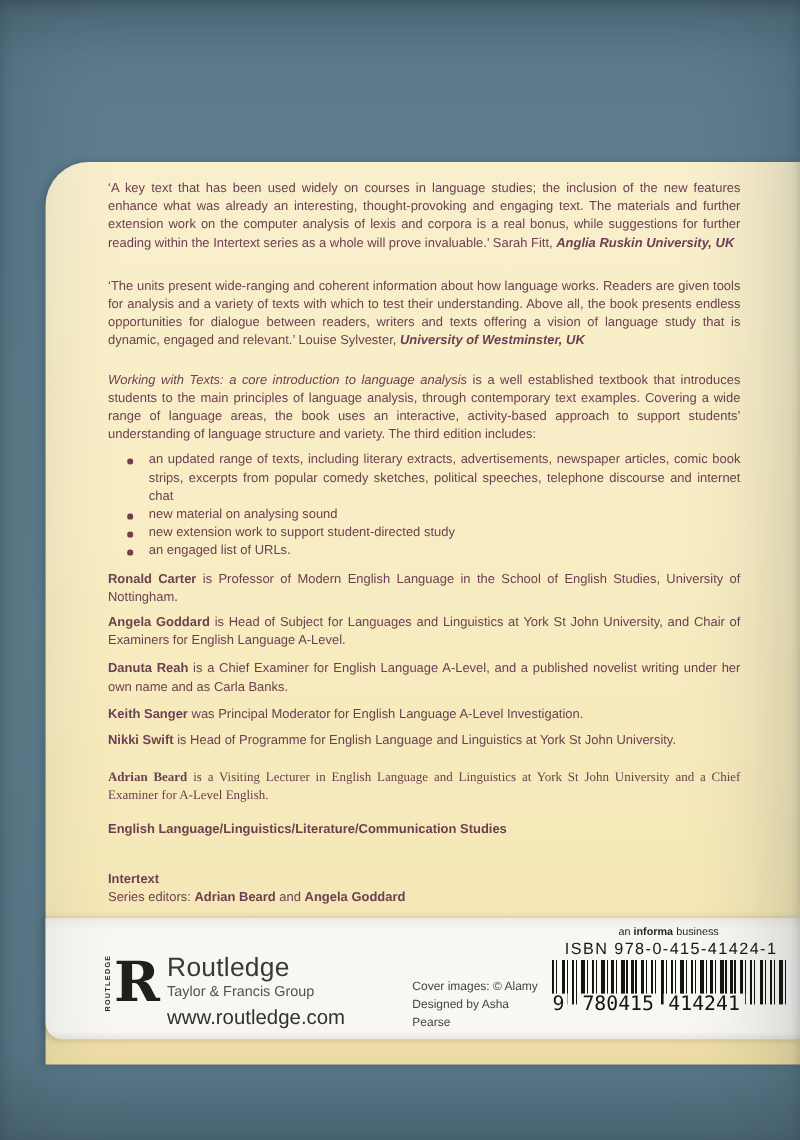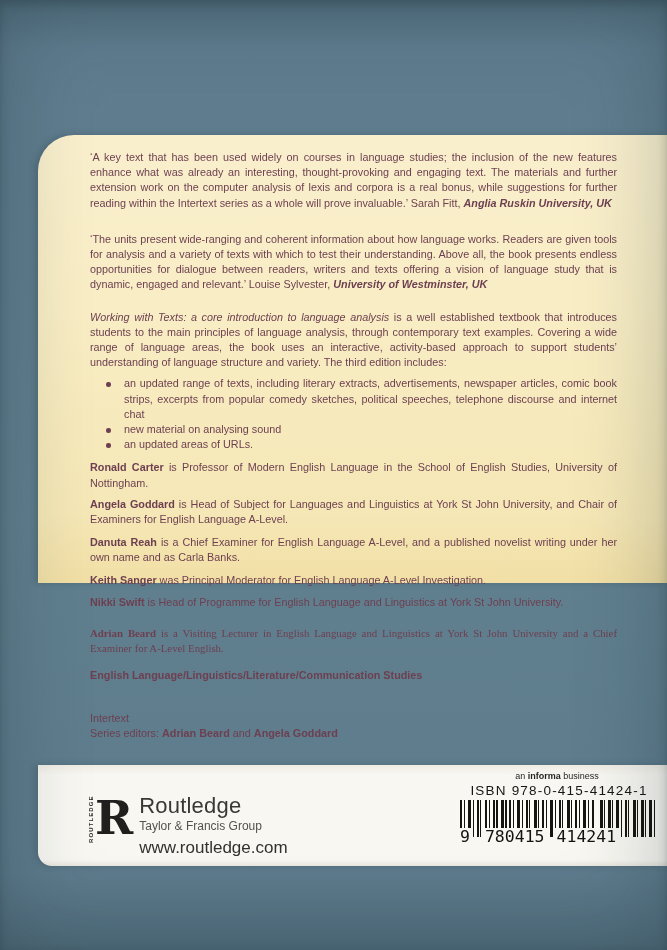--- a/index.html
+++ b/index.html
@@ -6,21 +6,21 @@
   body{
     width:667px;height:950px;position:relative;overflow:hidden;
     background:linear-gradient(180deg,#53707f 0%,#5e7c8e 5%,#61808f 55%,#5d7b8c 92%,#516d7c 100%);
     font-family:"Liberation Sans",sans-serif;
     -webkit-font-smoothing:antialiased;
   }
   .vignette{position:absolute;inset:0;pointer-events:none;z-index:50;
     box-shadow:inset 0 0 90px rgba(22,38,48,.28), inset 0 4px 10px rgba(22,38,48,.25);}
   
   .cover{
-    position:absolute;left:38px;top:135px;right:0;height:448px;
+    position:absolute;left:38px;top:135px;right:0;height:752px;
     background:linear-gradient(180deg,#f9efcd 0%,#f8edc4 40%,#f5e7b6 85%,#f1dfa5 100%);
     border-top-left-radius:36px;
     box-shadow:-3px 0 6px rgba(40,55,65,.25);
   }
   .content{
     padding:15px 50px 0 52px;
     color:#6d3f50;
     font-size:10.8px;line-height:15.2px;
   }
   .content p{margin:0;text-align:justify;}
@@ -39,21 +39,21 @@
   }
   .bio{margin:0 0 6px 0 !important;}
   .bio2{margin-bottom:8px !important;}
   .bio3{margin-bottom:7px !important;}
   .bio4{margin-bottom:7px !important;}
   .bio5{margin-bottom:16px !important;}
   .bio6{margin-bottom:12px !important;font-family:Liberation Serif, serif;}
   .bold{font-weight:bold;}
   .subjects{font-weight:bold;margin-bottom:27px !important;text-align:left !important;}
   .series-block{line-height:15.2px;}
-  .series-title{font-weight:normal;}
+  .series-title{font-weight:bold;}
   
   .strip{
     position:absolute;left:38px;top:765px;right:0;height:101px;
     background:linear-gradient(180deg,#efece4 0%,#f8f7f2 10%,#f8f7f2 94%,#e9e6de 100%);
     border-bottom-left-radius:14px;
     display:flex;align-items:flex-start;
     box-shadow:-3px 0 6px rgba(40,55,65,.22);
     z-index:2;
   }
   .pub{display:flex;align-items:flex-start;margin:30px 0 0 50px;}
@@ -106,21 +106,22 @@
 
     <p class="q1"><span>‘A key text that has been used widely on courses in language studies; the inclusion of the new features enhance what was already an interesting, thought-provoking and engaging text. The materials and further extension work on the computer analysis of lexis and corpora is a real bonus, while suggestions for further reading within the Intertext series as a whole will prove invaluable.’ </span><span>Sarah Fitt, </span><span class="aff">Anglia Ruskin University, UK</span></p>
 
     <p class="q2"><span>‘The units present wide-ranging and coherent information about how language works. Readers are given tools for analysis and a variety of texts with which to test their understanding. Above all, the book presents endless opportunities for dialogue between readers, writers and texts offering a vision of language study that is dynamic, engaged and relevant.’ </span><span>Louise Sylvester, </span><span class="aff">University of Westminster, UK</span></p>
 
     <p class="desc"><span class="lead-italic">Working with Texts: a core introduction to language analysis</span><span> is a well established textbook that introduces students to the main principles of language analysis, through contemporary text examples. Covering a wide range of language areas, the book uses an interactive, activity-based approach to support students’ understanding of language structure and variety. The third edition includes:</span></p>
 
     <ul class="features">
       <li>an updated range of texts, including literary extracts, advertisements, newspaper articles, comic book strips, excerpts from popular comedy sketches, political speeches, telephone discourse and internet chat</li>
       <li>new material on analysing sound</li>
-      <li>an updated areas of URLs.</li>
+      <li>new extension work to support student-directed study</li>
+      <li>an engaged list of URLs.</li>
     </ul>
 
     <p class="bio"><span class="bold">Ronald Carter</span><span> is Professor of Modern English Language in the School of English Studies, University of Nottingham.</span></p>
     <p class="bio bio2"><span class="bold">Angela Goddard</span><span> is Head of Subject for Languages and Linguistics at York St John University, and Chair of Examiners for English Language A-Level.</span></p>
     <p class="bio bio3"><span class="bold">Danuta Reah</span><span> is a Chief Examiner for English Language A-Level, and a published novelist writing under her own name and as Carla Banks.</span></p>
     <p class="bio bio4"><span class="bold">Keith Sanger</span><span> was Principal Moderator for English Language A-Level Investigation.</span></p>
     <p class="bio bio5"><span class="bold">Nikki Swift</span><span> is Head of Programme for English Language and Linguistics at York St John University.</span></p>
     <p class="bio bio6"><span class="bold">Adrian Beard</span><span> is a Visiting Lecturer in English Language and Linguistics at York St John University and a Chief Examiner for A-Level English.</span></p>
 
     <p class="subjects">English Language/Linguistics/Literature/Communication Studies</p>
@@ -140,20 +141,24 @@
       <div class="pub-vert">ROUTLEDGE</div>
       <div class="pub-r">R</div>
     </div>
     <div class="pub-text">
       <div class="pub-name">Routledge</div>
       <div class="pub-group">Taylor &amp; Francis Group</div>
       <div class="pub-web">www.routledge.com</div>
     </div>
   </div>
 
+  <div class="credits">
+    <div>Cover images: © Alamy</div>
+    <div>Designed by Asha Pearse</div>
+  </div>
 
   <div class="isbn">
     <div class="informa"><span>an </span><b>informa</b><span> business</span></div>
     <div class="isbn-num">ISBN 978-0-415-41424-1</div>
     <div class="barcode"></div>
     <div class="bar-digits">
       <span class="d9">9</span>
       <span class="grp g1">780415</span>
       <span class="grp g2">414241</span>
     </div>

